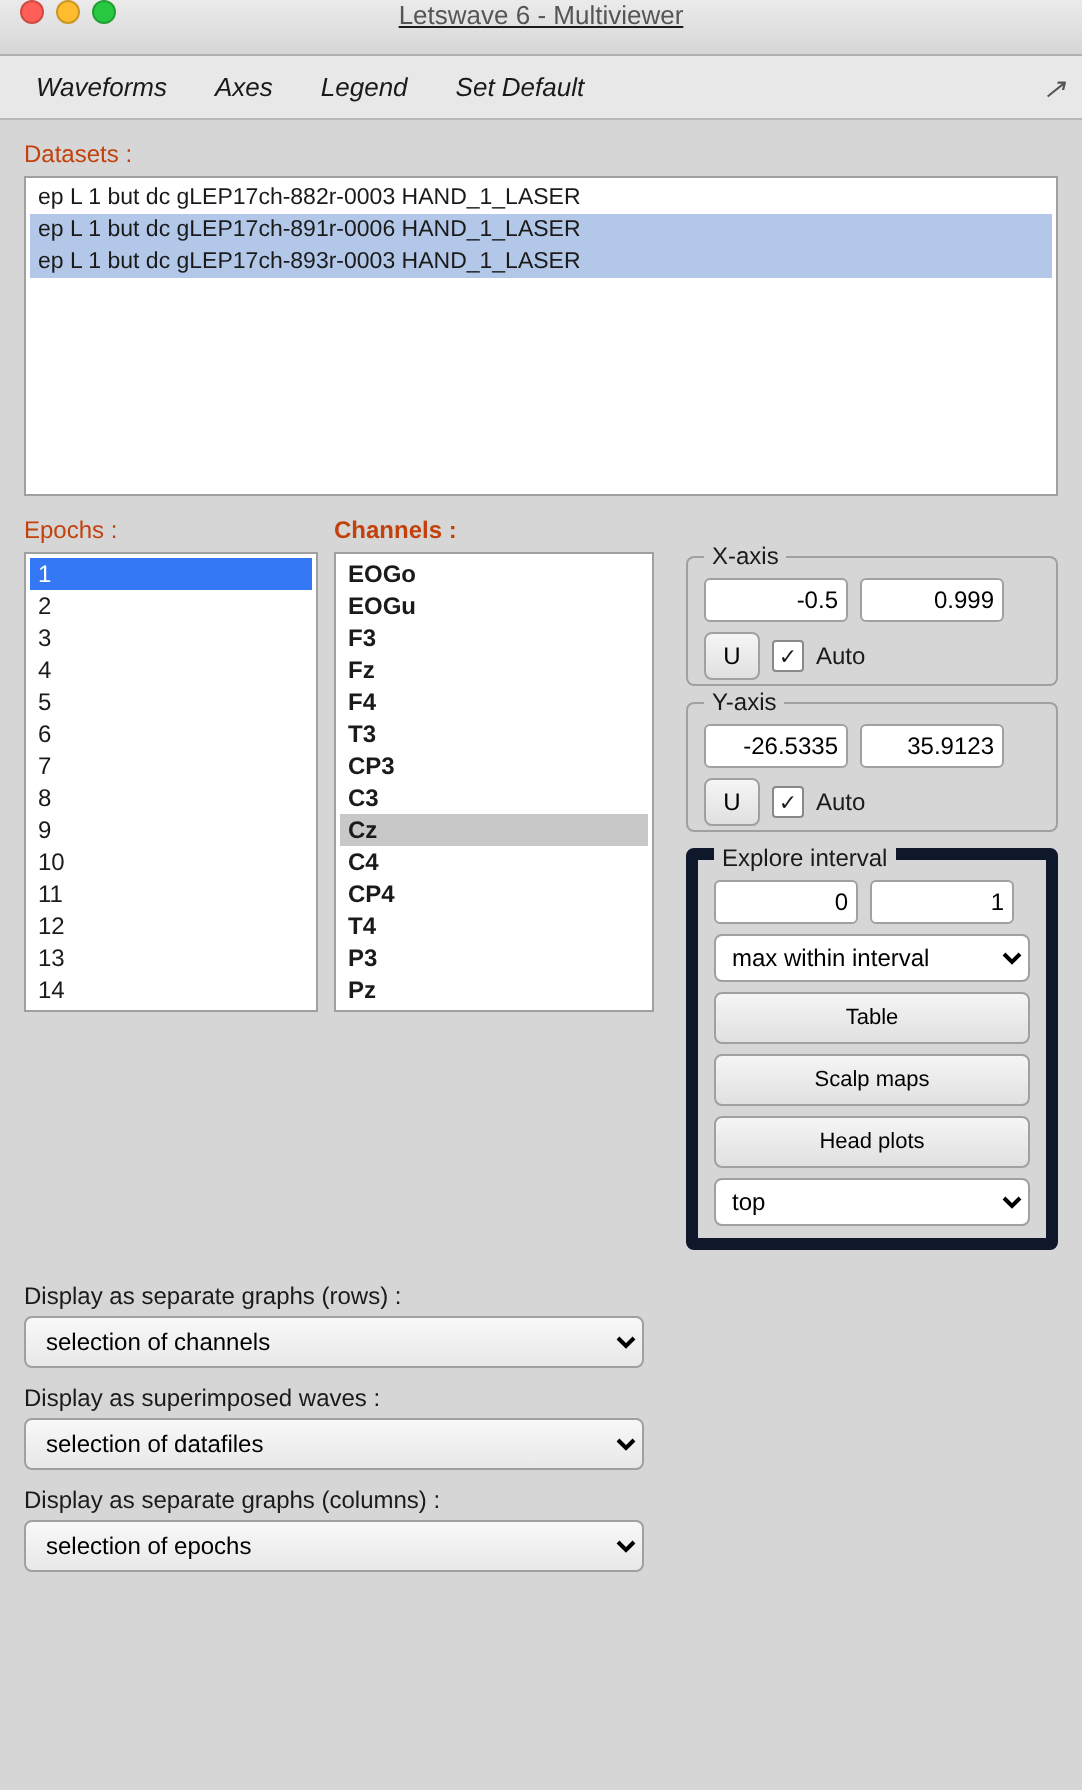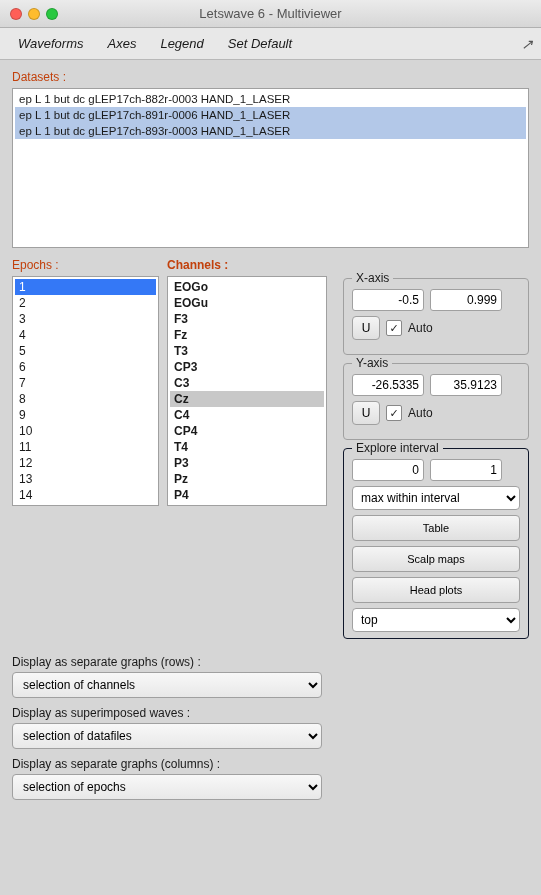--- a/index.html
+++ b/index.html
@@ -11,24 +11,25 @@
       font-size: 12px;
       color: #1a1a1a;
       overflow: hidden;
     }
 
     
     .title-bar {
       height: 28px;
       background: linear-gradient(to bottom, #ebebeb, #d6d6d6);
       display: flex;
-      align-items: center;
+      align-items: flex-start;
       justify-content: center;
       border-bottom: 1px solid #b0b0b0;
       position: relative;
+      text-decoration: underline;
     }
     .title-bar-buttons {
       position: absolute;
       left: 10px;
       display: flex;
       gap: 6px;
     }
     .tb-btn {
       width: 12px; height: 12px;
       border-radius: 50%;
@@ -135,21 +136,21 @@
     }
     .list-item.selected-gray {
       background: #c8c8c8;
       color: #1a1a1a;
     }
 
     
     .axis-group {
       border: 1px solid #a0a0a0;
       border-radius: 4px;
-      padding: 6px 8px 14px 8px;
+      padding: 6px 8px 2px 8px;
       background: #d6d6d6;
       margin-bottom: 8px;
       position: relative;
     }
     .axis-group-label {
       position: absolute;
       top: -8px;
       left: 8px;
       background: #d6d6d6;
       padding: 0 4px;
@@ -185,21 +186,21 @@
       justify-content: center;
     }
     .auto-row {
       display: flex;
       align-items: center;
       gap: 6px;
     }
 
     
     .explore-group {
-      border: 1px solid #0f172a;
+      border: 6px solid #0f172a;
       border-radius: 4px;
       padding: 6px 8px;
       background: #d6d6d6;
       position: relative;
       margin-bottom: 6px;
     }
     .explore-group-label {
       position: absolute;
       top: -8px;
       left: 8px;
@@ -328,20 +329,21 @@
       </div>
     </div>
 
     <div class="channels-col">
       <div class="section-label">Channels :</div>
       <div class="list-box channels-box">
         <div class="list-item">EOGo</div>
         <div class="list-item">EOGu</div>
         <div class="list-item">F3</div>
         <div class="list-item">Fz</div>
+        <div class="list-item">F4</div>
         <div class="list-item">T3</div>
         <div class="list-item">CP3</div>
         <div class="list-item">C3</div>
         <div class="list-item selected-gray">Cz</div>
         <div class="list-item">C4</div>
         <div class="list-item">CP4</div>
         <div class="list-item">T4</div>
         <div class="list-item">P3</div>
         <div class="list-item">Pz</div>
         <div class="list-item">P4</div>

